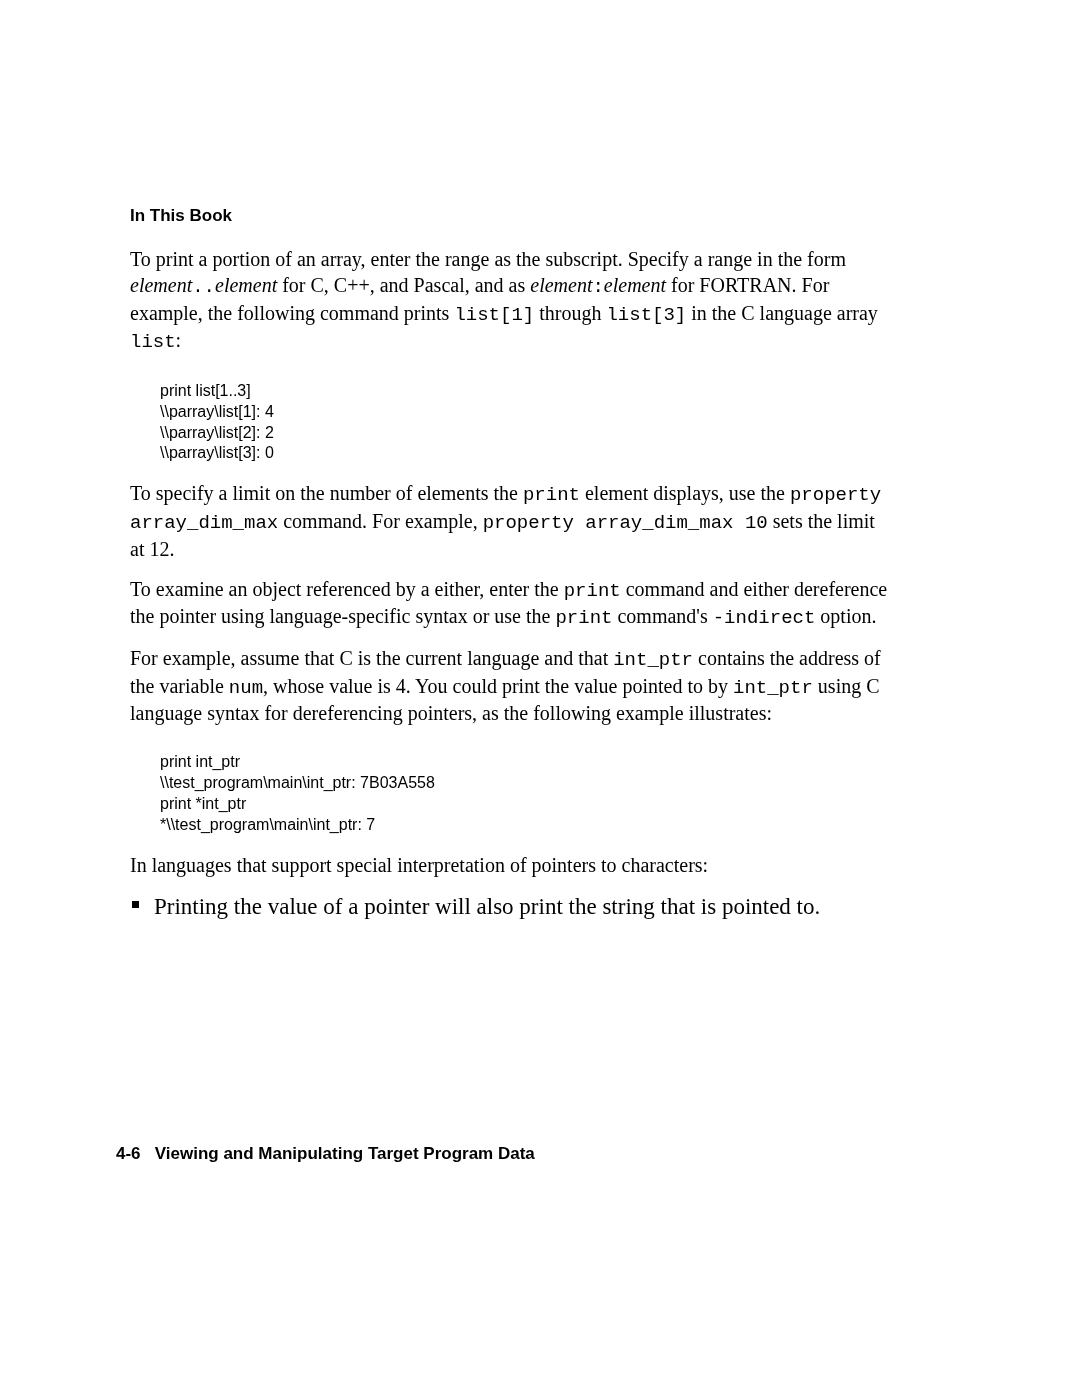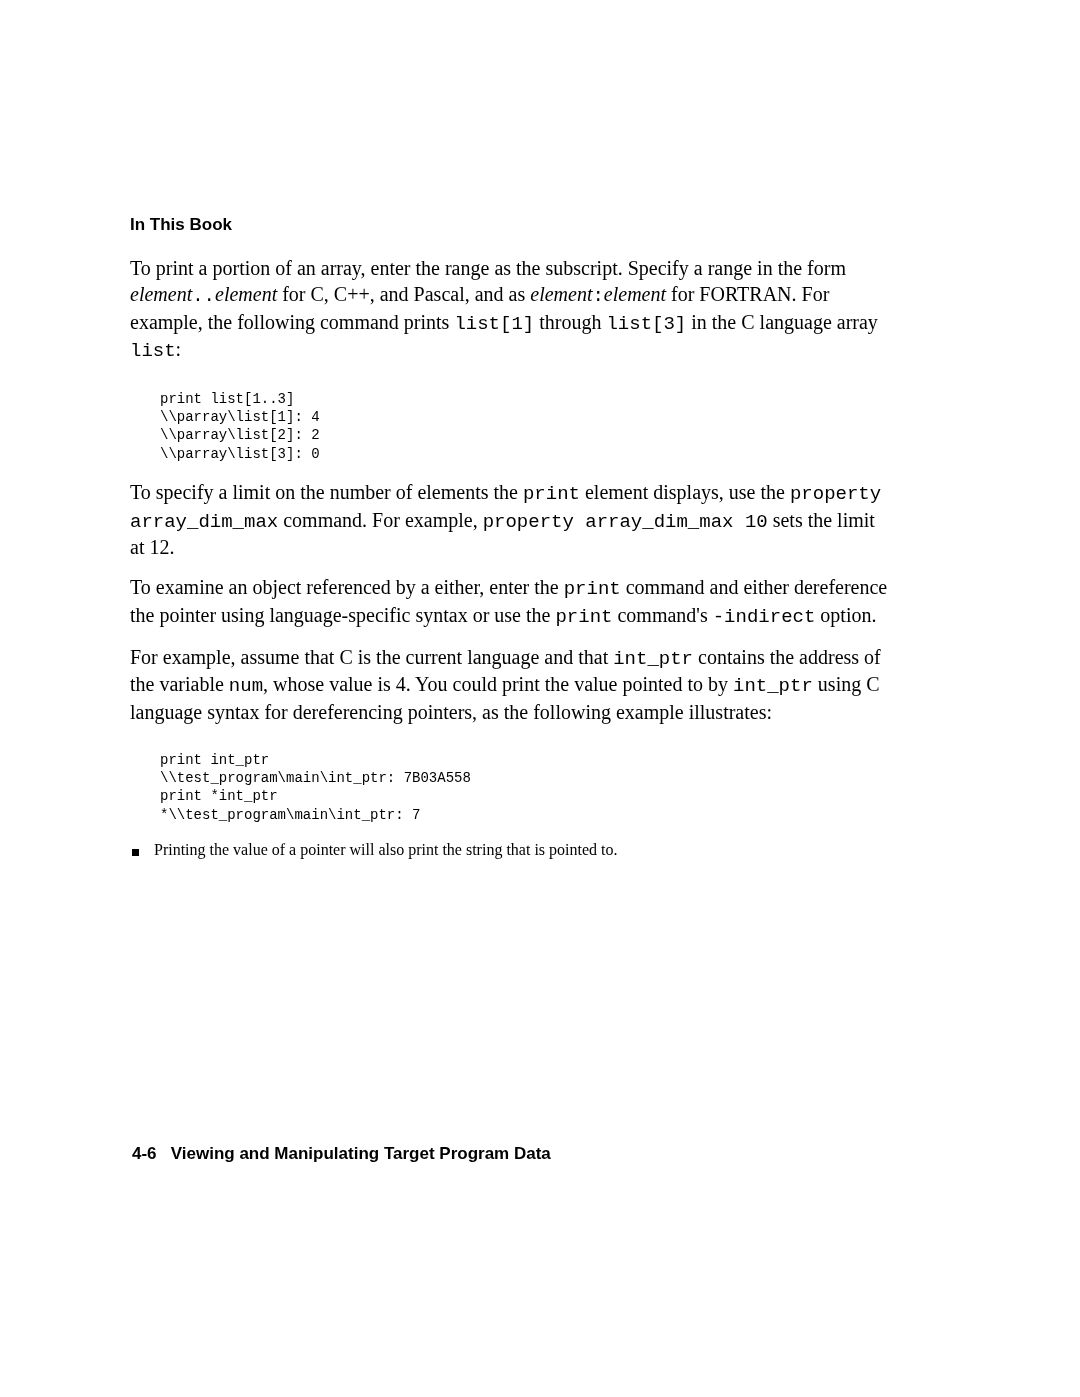--- a/index.html
+++ b/index.html
@@ -8,21 +8,21 @@
     background: #ffffff;
     font-family: "Times New Roman", Times, serif;
     color: #000;
     width: 1080px;
     height: 1397px;
     position: relative;
     box-sizing: border-box;
   }
   .page {
     position: absolute;
-    top: 215px;
+    top: 206px;
     left: 130px;
     width: 760px;
     box-sizing: border-box;
   }
   .header {
     font-family: Arial, Helvetica, sans-serif;
     font-weight: bold;
     font-size: 17px;
     margin-bottom: 20px;
   }
@@ -38,52 +38,52 @@
     line-height: 1.3;
     margin: 0 0 14px 0;
     font-family: "Nimbus Roman", "Times New Roman", Times, serif;
   }
   .mono {
     font-family: "Courier New", Courier, monospace;
     font-size: 19px;
   }
   .ital { font-style: italic; }
   .codeblock {
-    font-family: Liberation Mono, monospace;
-    font-size: 14px;
+    font-family: Liberation Sans, sans-serif;
+    font-size: 16px;
     line-height: 1.3;
     margin: 26px 0 16px 30px;
     white-space: pre;
   }
   ul.bullets {
     list-style: none;
     margin: 2px 0 0 0;
     padding: 0;
   }
   ul.bullets li {
-    font-size: 16px;
+    font-size: 23px;
     line-height: 1.3;
     padding-left: 24px;
     position: relative;
     font-family: "Nimbus Roman", "Times New Roman", Times, serif;
   }
   ul.bullets li::before {
     content: "";
     display: inline-block;
     width: 7px;
     height: 7px;
     background: #000;
     position: absolute;
     left: 2px;
     top: 9px;
   }
   .footer {
     position: absolute;
     top: 1144px;
-    left: 132px;
+    left: 116px;
     font-family: Arial, Helvetica, sans-serif;
     font-weight: bold;
     font-size: 17px;
   }
 </style>
 </head>
 <body>
 
 <div class="page">
   <div class="header">In This Book</div>
@@ -108,20 +108,21 @@
 
   <p class="body">
     <span>For example, assume that C is the current language and that </span><span class="mono">int_ptr</span><span> contains the address of the variable </span><span class="mono">num</span><span>, whose value is 4. You could print the value pointed to by </span><span class="mono">int_ptr</span><span> using C language syntax for dereferencing pointers, as the following example illustrates:</span>
   </p>
 
   <div class="codeblock">print int_ptr
 \\test_program\main\int_ptr: 7B03A558
 print *int_ptr
 *\\test_program\main\int_ptr: 7</div>
 
+  <p class="body">In languages that support special interpretation of pointers to characters:</p>
 
   <ul class="bullets">
     <li>Printing the value of a pointer will also print the string that is pointed to.</li>
   </ul>
 </div>
 
 <div class="footer">
   <span>4-6</span>&nbsp;&nbsp;&nbsp;<span>Viewing and Manipulating Target Program Data</span>
 </div>
 

